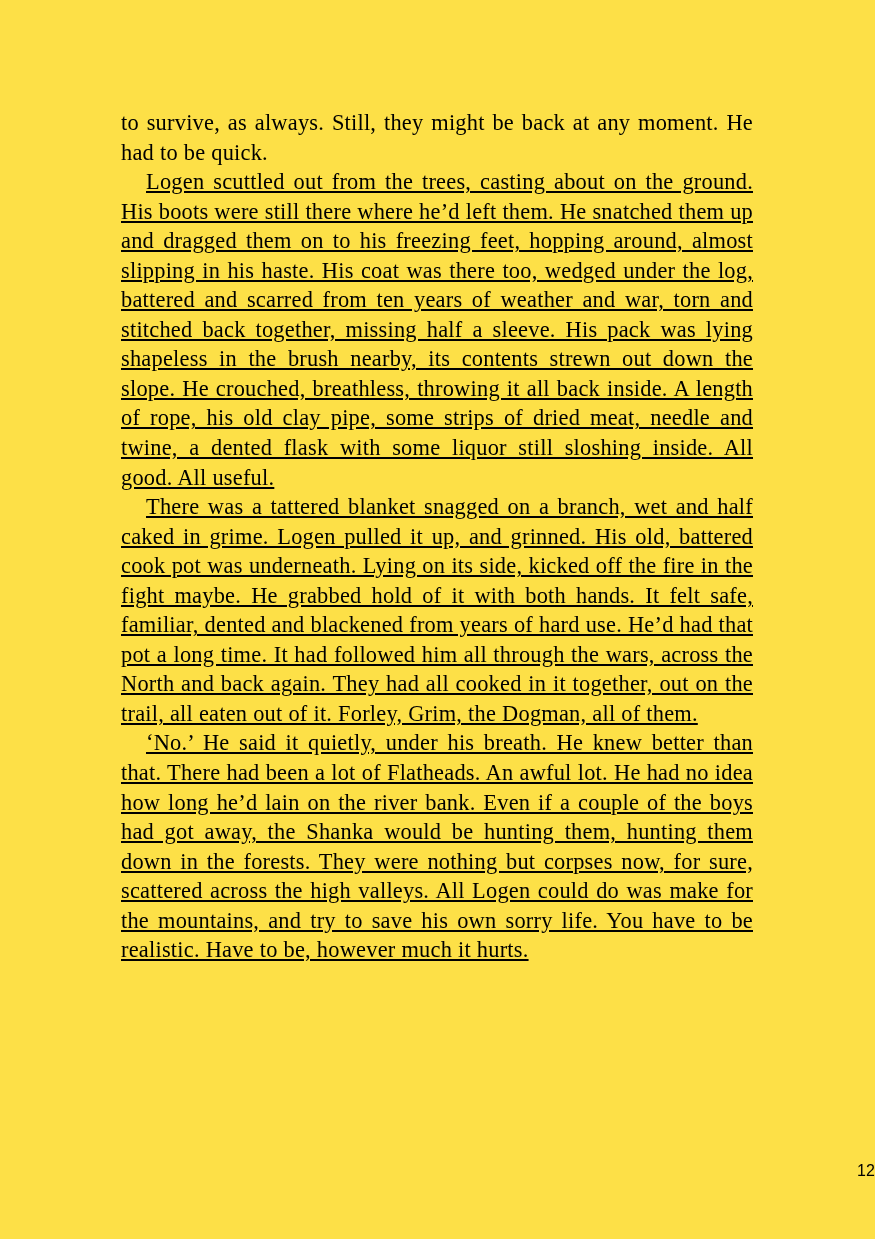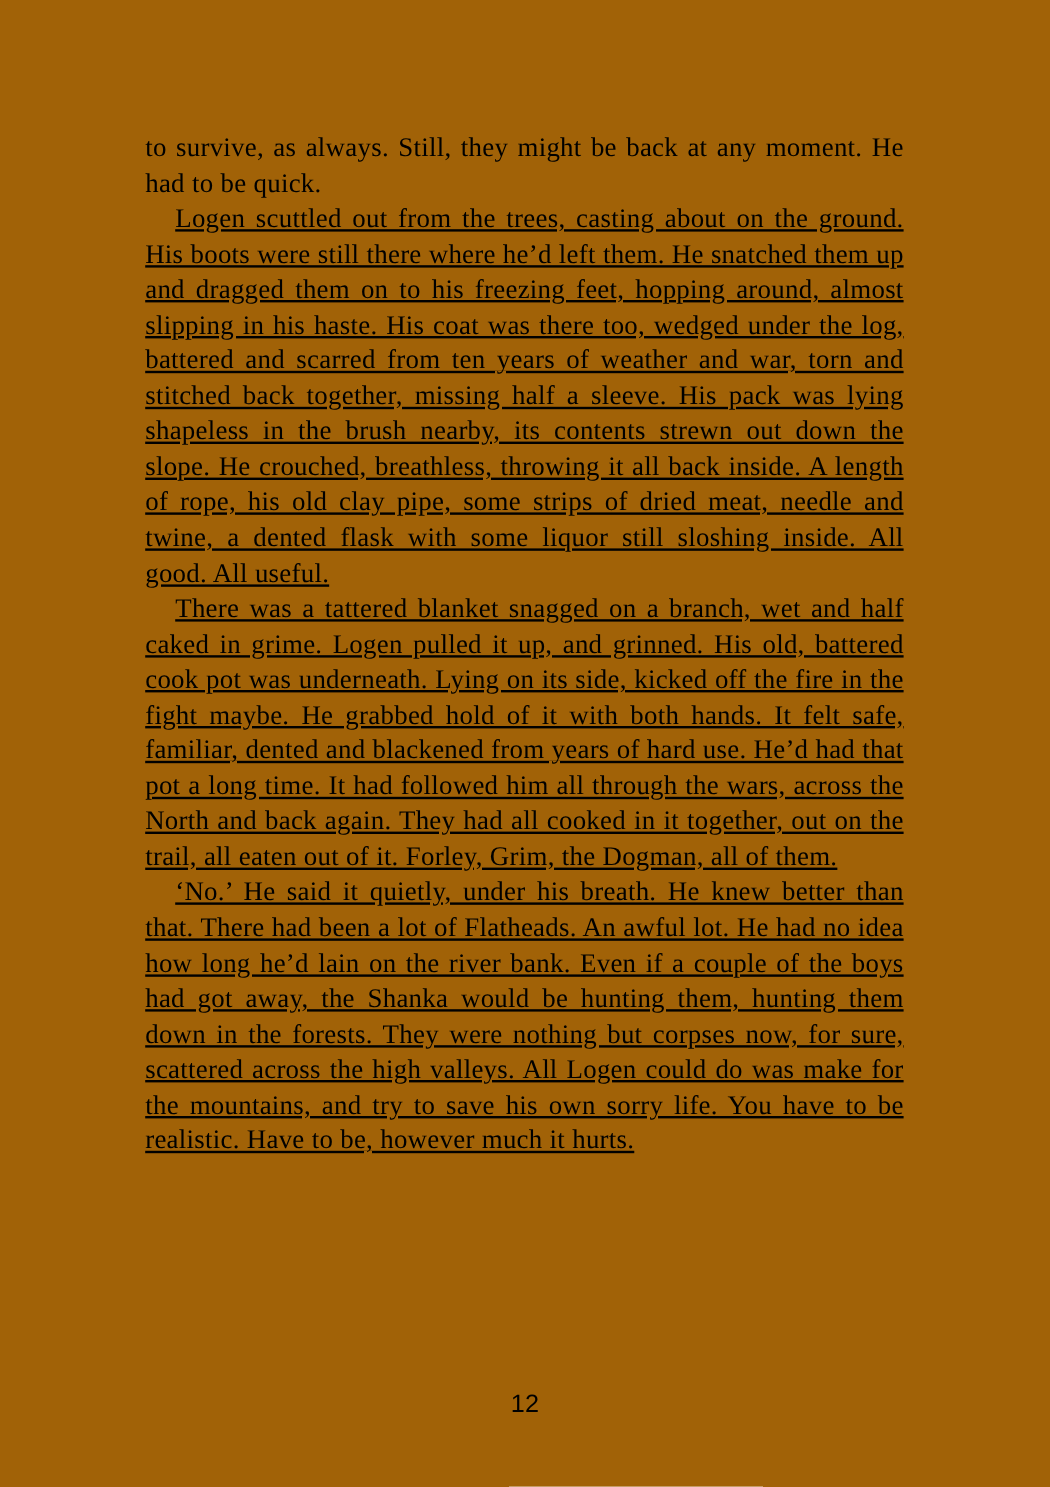--- a/index.html
+++ b/index.html
@@ -9,21 +9,21 @@
     background: #ffffff;
   }
   body {
     font-family: "Liberation Serif", "DejaVu Serif", serif;
     color: #000000;
   }
   .page {
     position: relative;
     width: 875px;
     height: 1239px;
-    background: #a16207;
+    background: #fde047;
     overflow: hidden;
     box-sizing: border-box;
   }
   .text-block {
     position: absolute;
     left: 121px;
     top: 108px;
     width: 632px;
   }
   .para {
@@ -41,23 +41,23 @@
   }
   .para.indented {
     text-indent: 25px;
     text-decoration: underline;
   }
   .page-number {
     position: absolute;
     left: 0;
     right: 0;
     top: 1159px;
-    text-align: center;
+    text-align: right;
     font-family: "Liberation Sans", "DejaVu Sans", sans-serif;
-    font-size: 21px;
+    font-size: 16px;
     line-height: 24px;
     color: #000000;
     letter-spacing: 0.01em;
   }
 </style>
 </head>
 <body>
 
 <div class="page">
 

